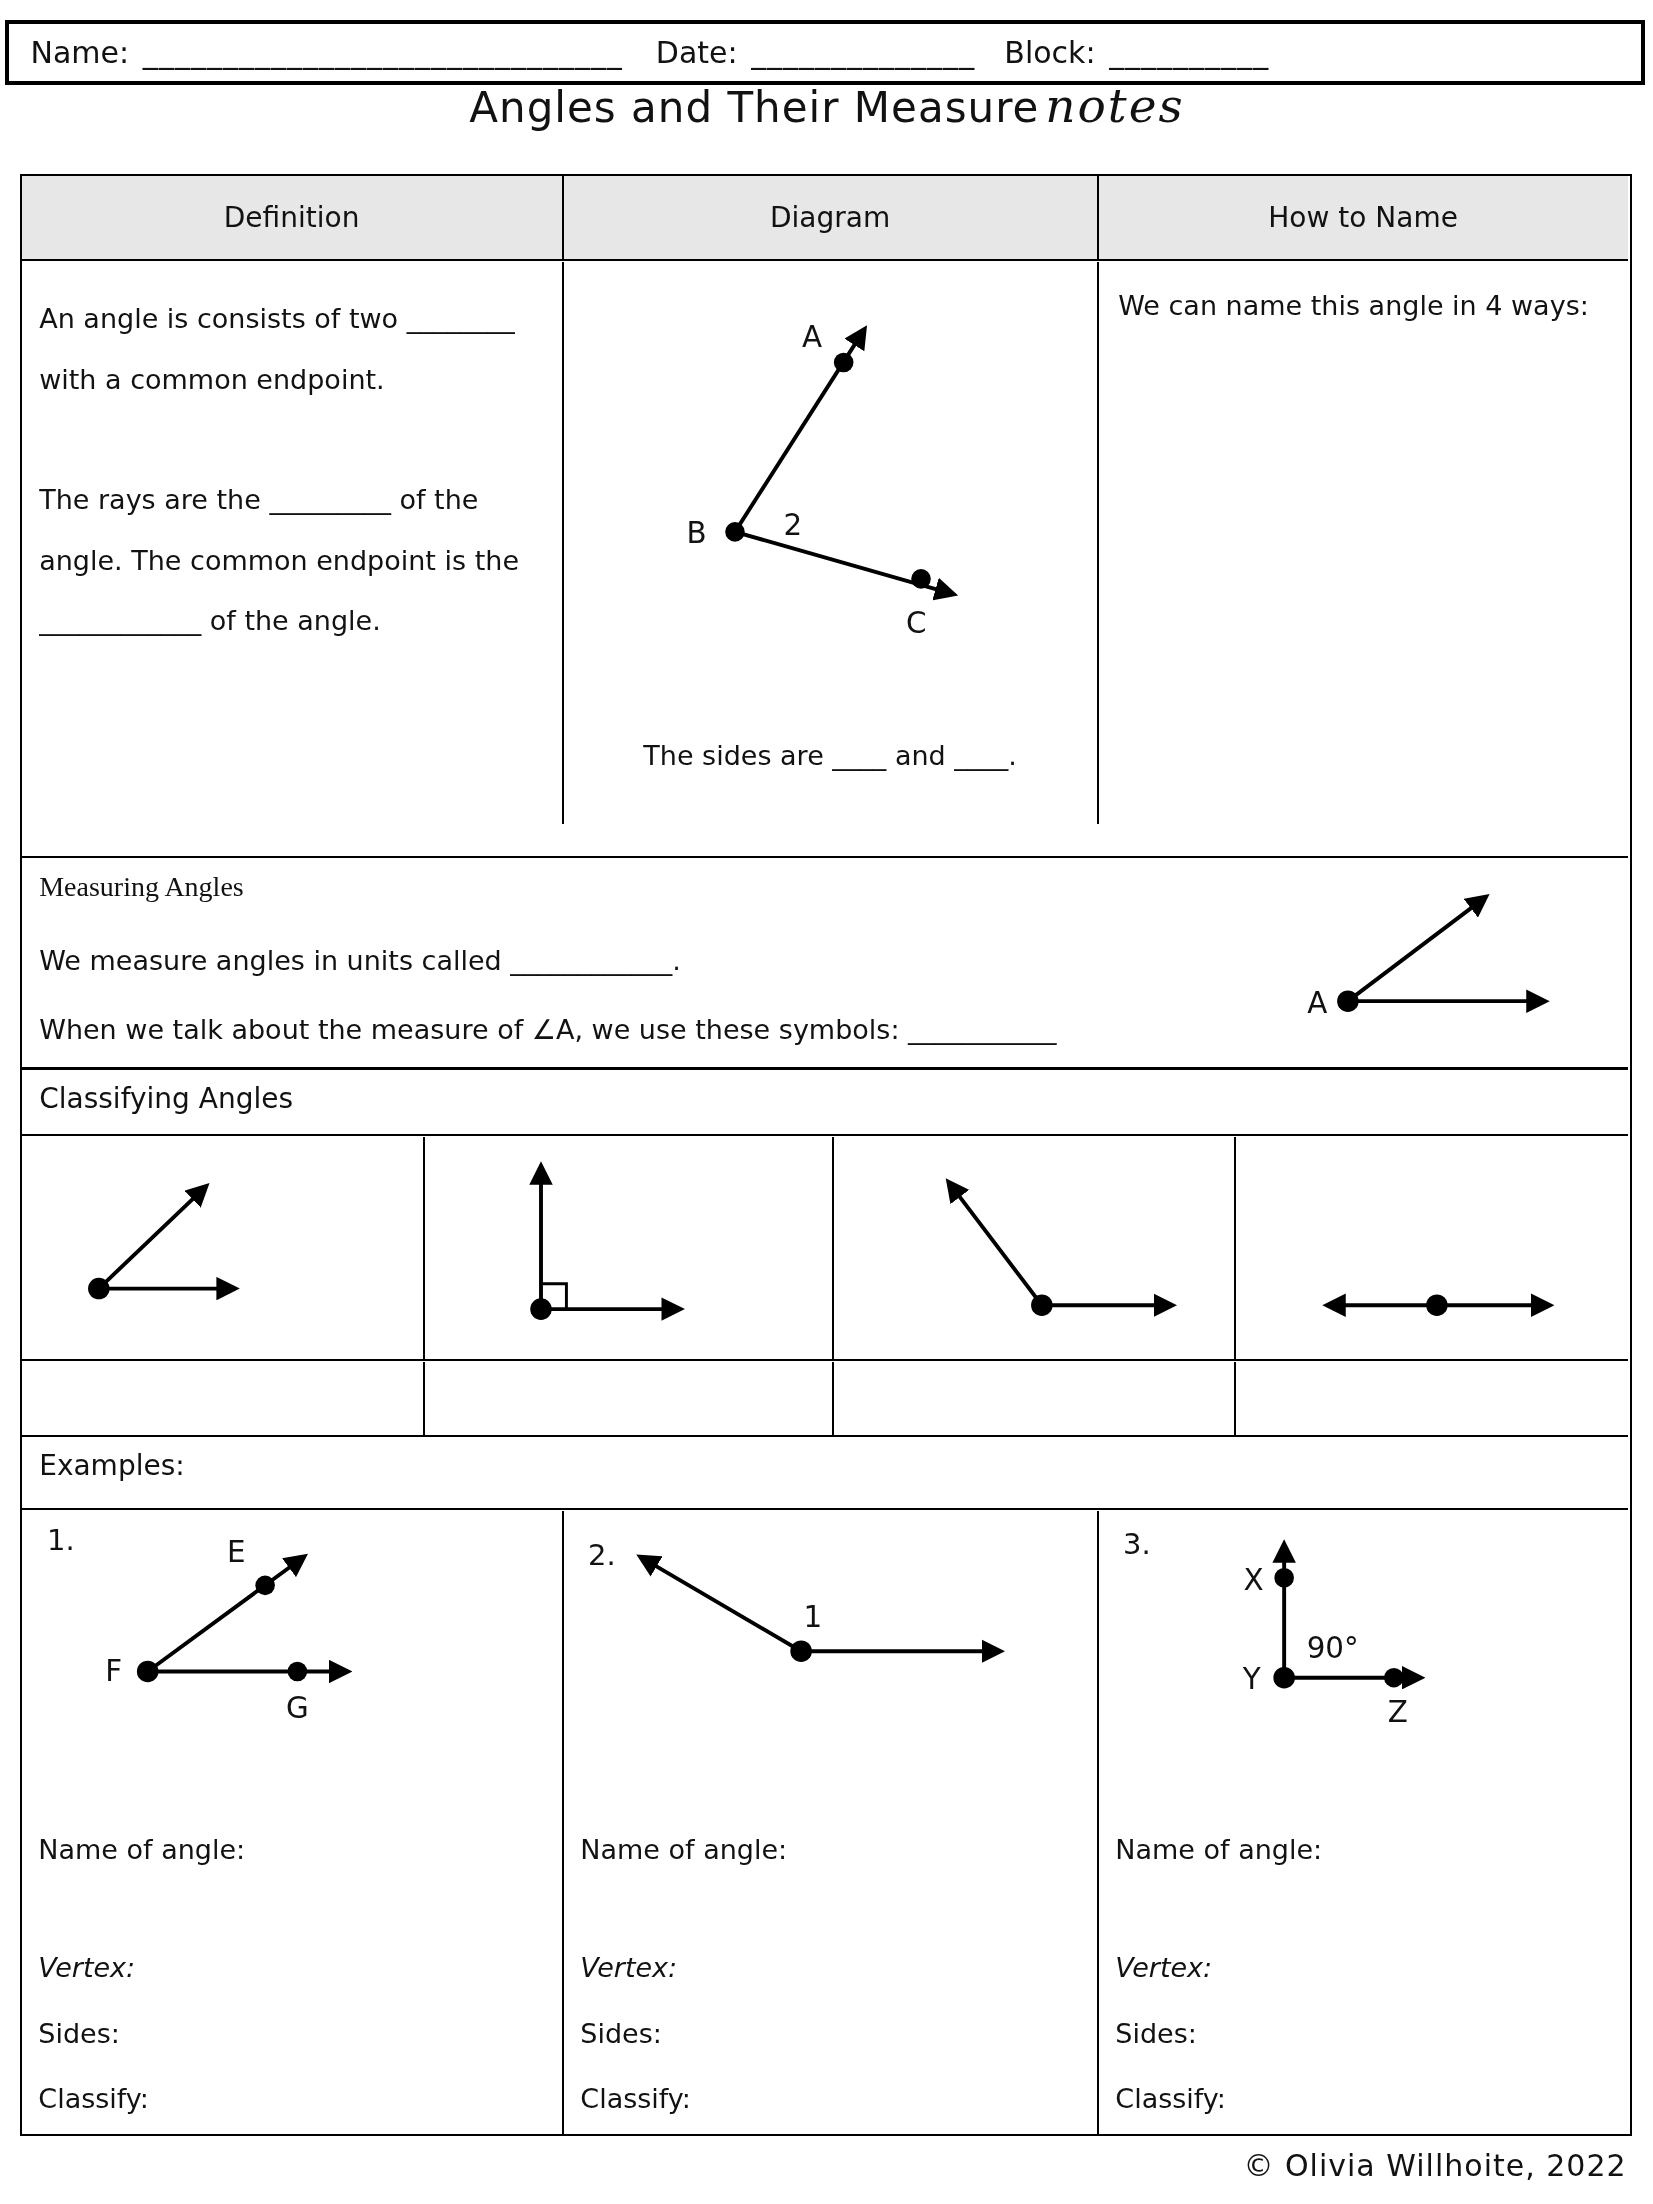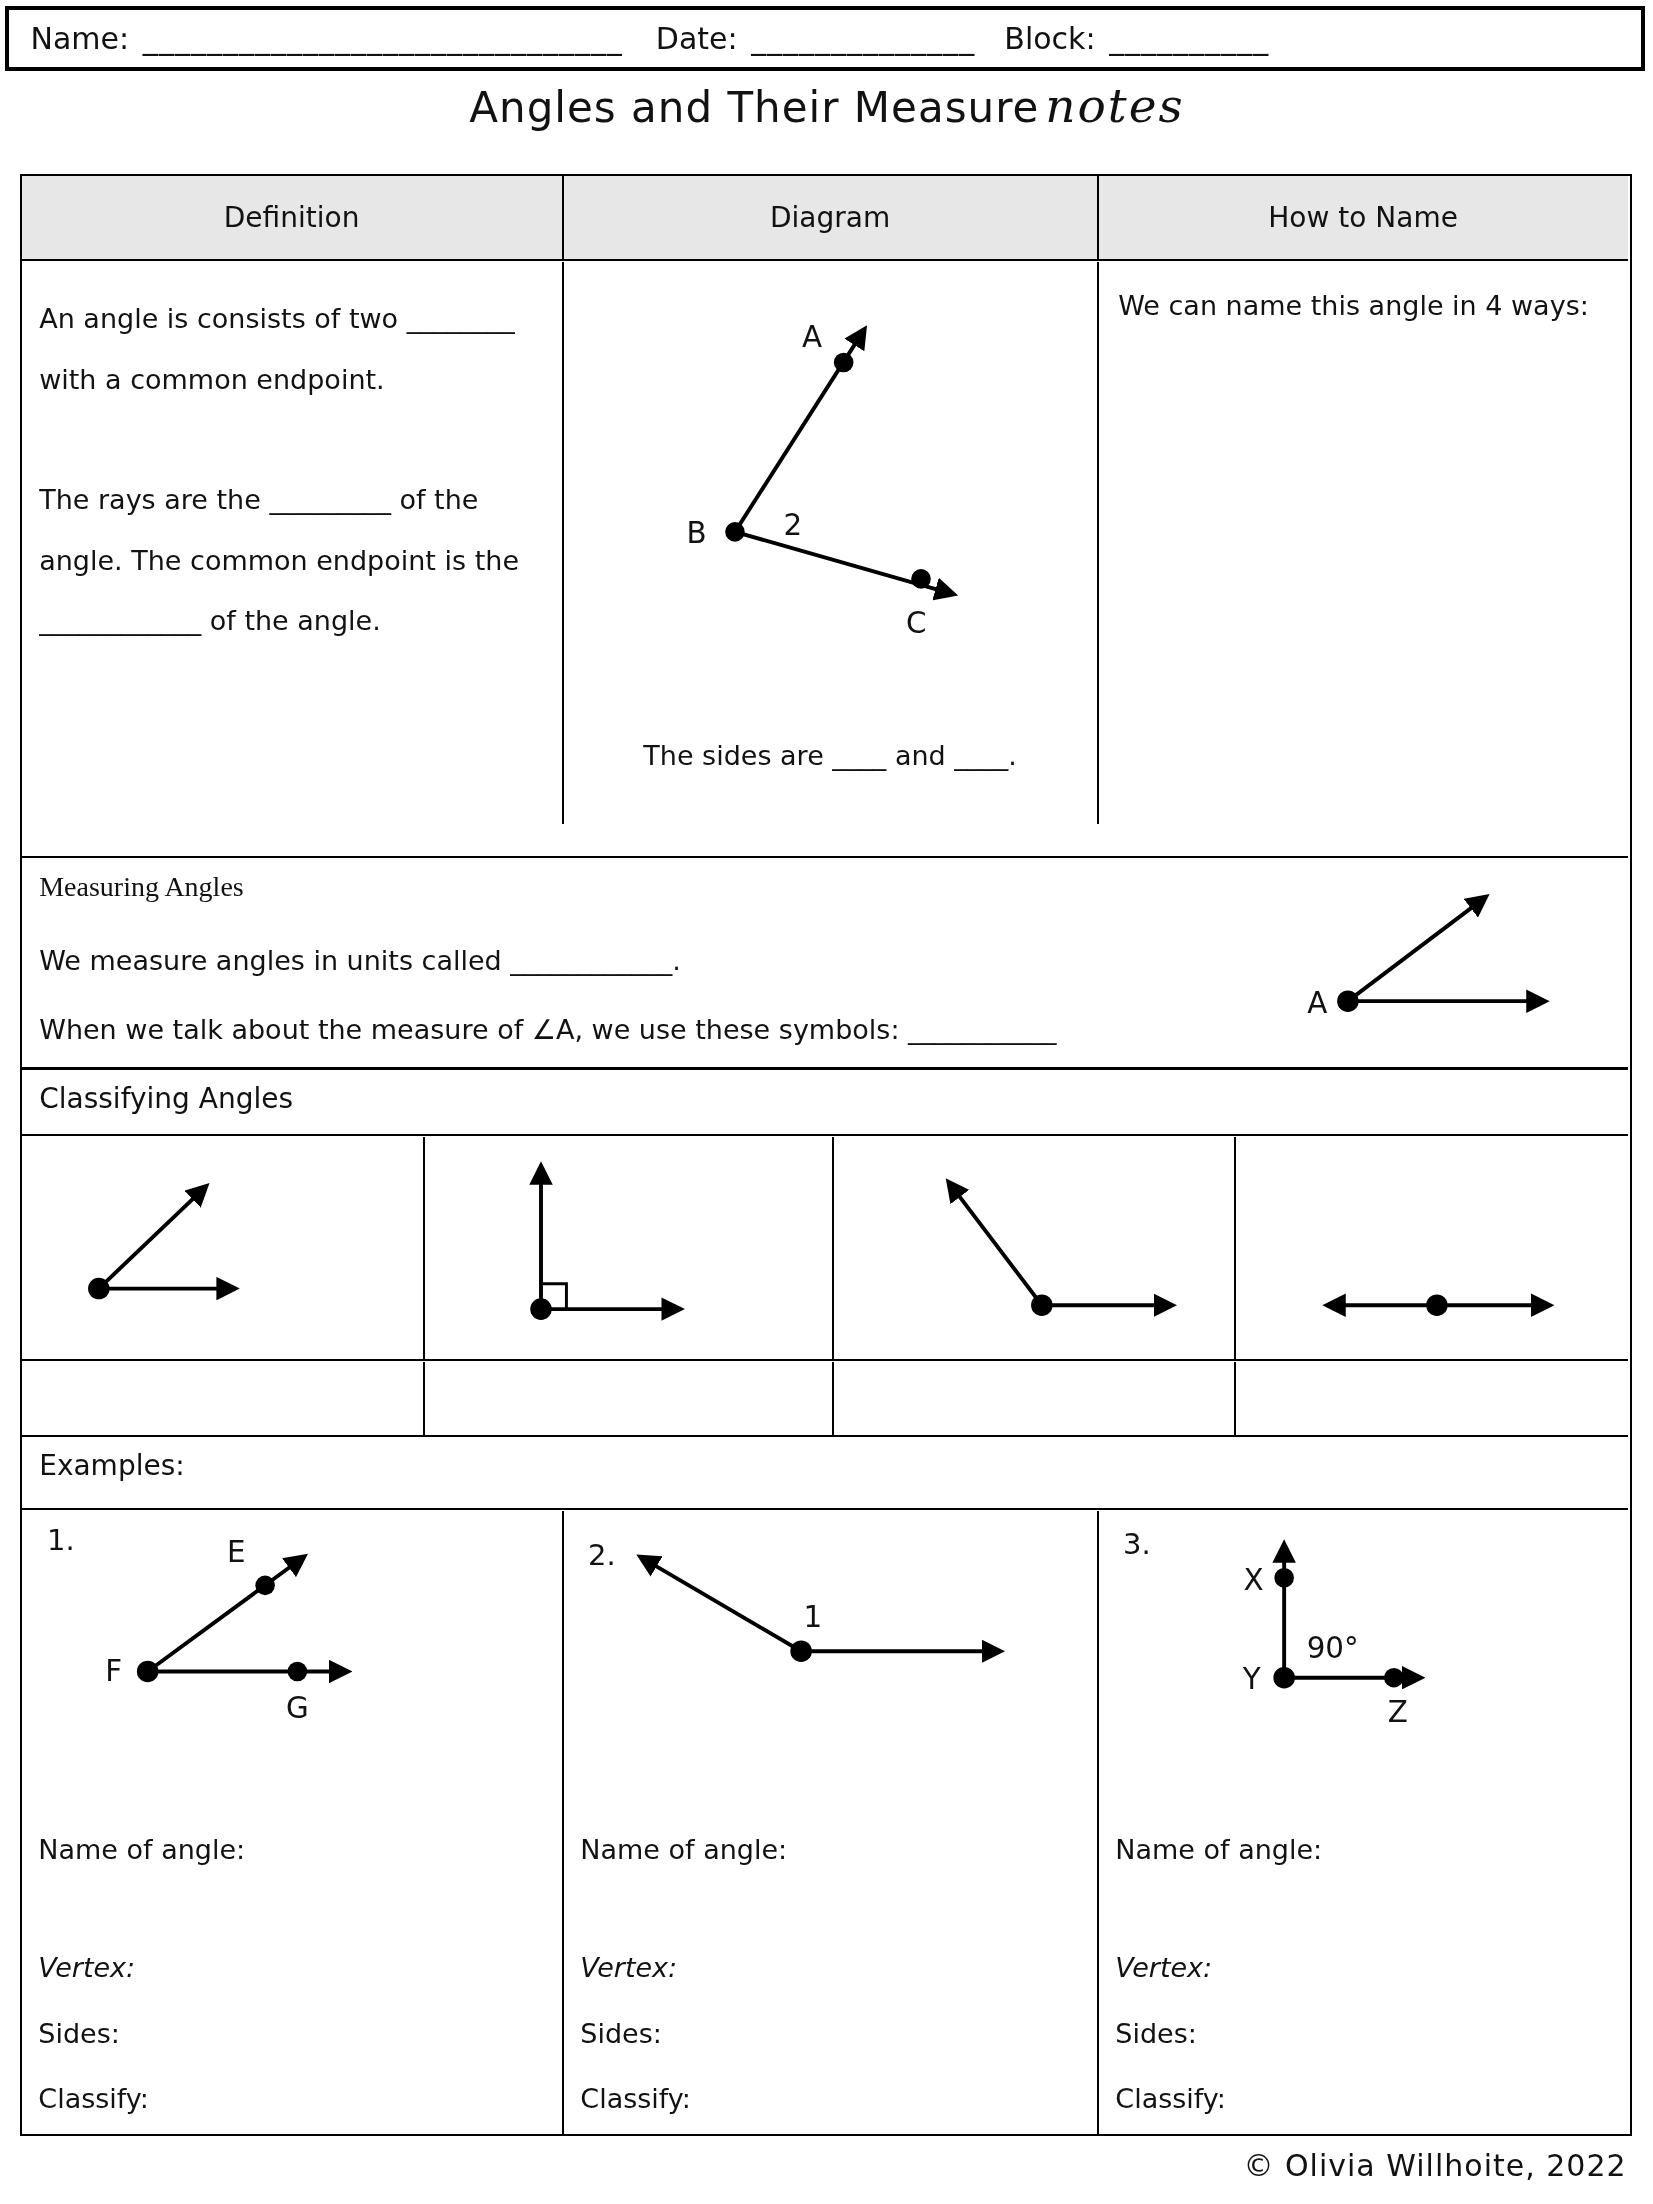--- a/index.html
+++ b/index.html
@@ -1,20 +1,20 @@
 <!DOCTYPE html>
 <html><head>
 <meta charset="utf-8">
 <style>
   html,body{margin:0;padding:0;background:#fff;}
   body{width:1654px;height:2204px;font-family:"DejaVu Sans",sans-serif;color:#121212;}
   .sheet{position:relative;width:1654px;height:2204px;background:#ffffff;overflow:hidden;}
 
   
-  .top-strip{position:absolute;left:4.9px;top:6px;width:1640px;height:65px;border:4.9px solid #000;
+  .top-strip{position:absolute;left:4.9px;top:20px;width:1640px;height:65px;border:4.9px solid #000;
              box-sizing:border-box;display:flex;align-items:center;padding:0 21.6px;font-size:30px;white-space:nowrap;}
   .top-strip .lbl{margin-right:13.7px;}
   .blank{letter-spacing:1px;font-size:30px;}
   .sp1{margin-right:33px;}
   .sp2{margin-right:29px;}
 
   
   .title{position:absolute;left:0;top:78px;width:100%;text-align:center;font-size:42px;letter-spacing:1px;}
   .title .script{font-family:"DejaVu Serif",serif;font-style:italic;font-size:47px;letter-spacing:2px;margin-left:5.9px;}
 

